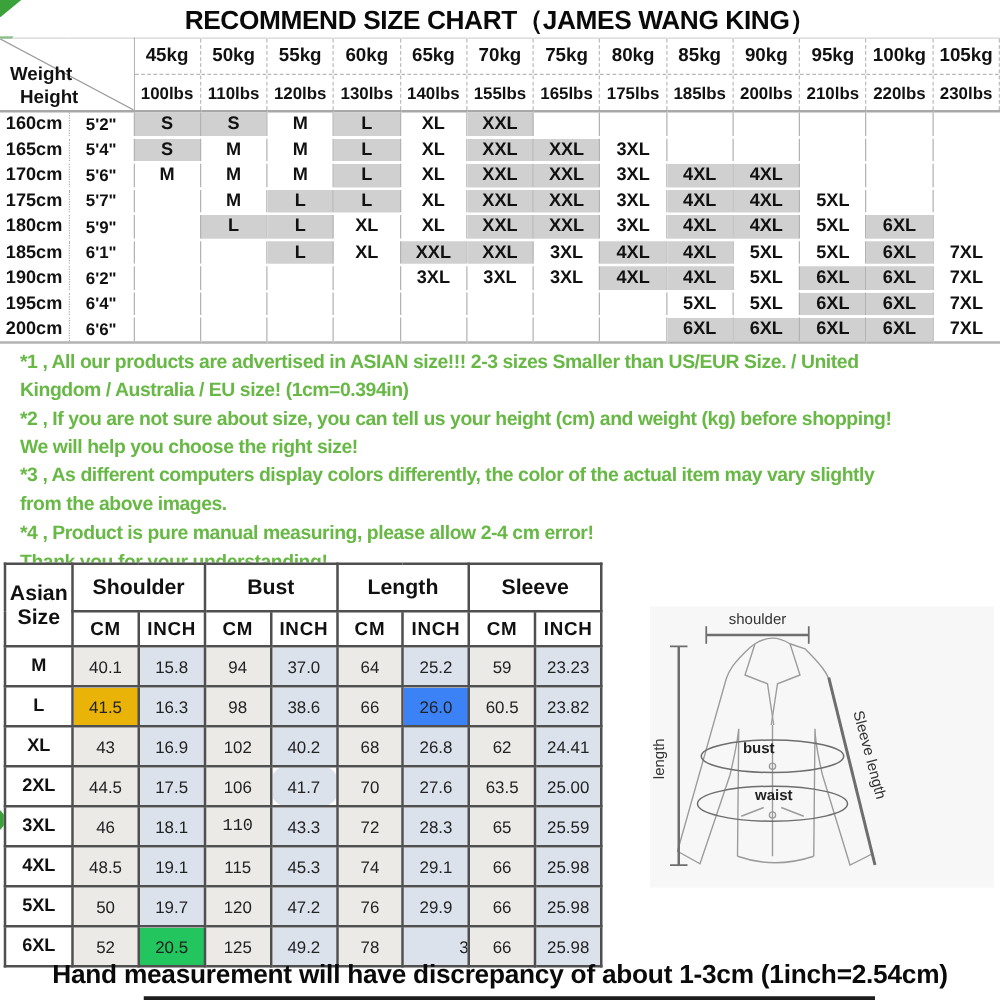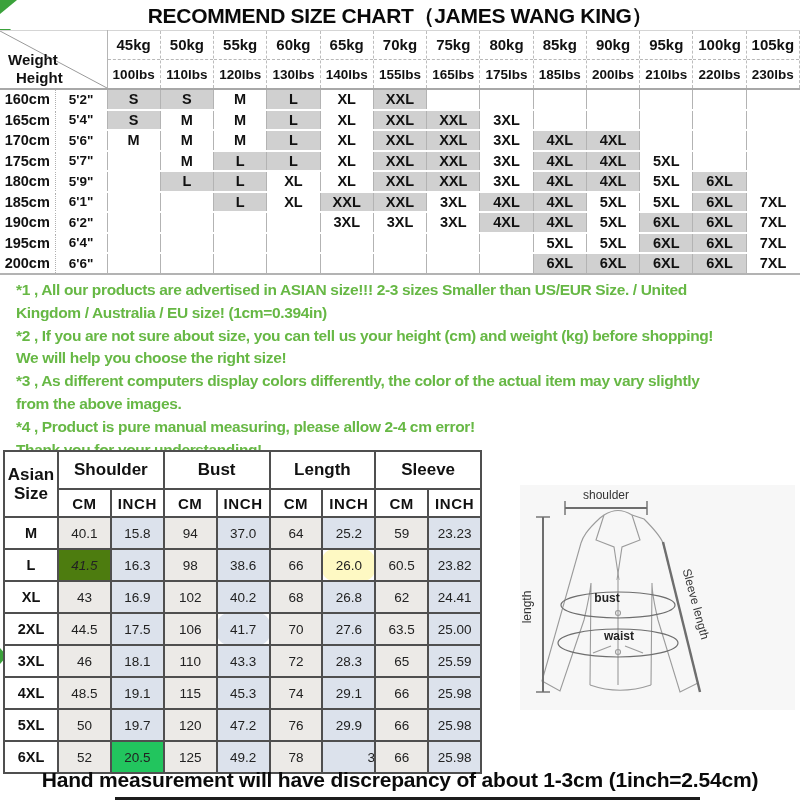--- a/index.html
+++ b/index.html
@@ -341,26 +341,26 @@
           <td style="background: rgb(220, 226, 236);">15.8</td>
           <td style="background: rgb(236, 234, 231);">94</td>
           <td style="background: rgb(220, 226, 236);">37.0</td>
           <td style="background: rgb(236, 234, 231);">64</td>
           <td style="background: rgb(220, 226, 236);">25.2</td>
           <td style="background: rgb(236, 234, 231);">59</td>
           <td style="background: rgb(220, 226, 236);">23.23</td>
         </tr>
         <tr>
           <th>L</th>
-          <td style="background: #4d7c0f; font-style: italic;">41.5</td>
+          <td style="background: #eab308;">41.5</td>
           <td style="background: rgb(220, 226, 236);">16.3</td>
           <td style="background: rgb(236, 234, 231);">98</td>
           <td style="background: rgb(220, 226, 236);">38.6</td>
           <td style="background: rgb(236, 234, 231);">66</td>
-          <td style="background: #fef9c3; border-radius: 12px;">26.0</td>
+          <td style="background: #3b82f6;">26.0</td>
           <td style="background: rgb(236, 234, 231);">60.5</td>
           <td style="background: rgb(220, 226, 236);">23.82</td>
         </tr>
         <tr>
           <th>XL</th>
           <td style="background: rgb(236, 234, 231);">43</td>
           <td style="background: rgb(220, 226, 236);">16.9</td>
           <td style="background: rgb(236, 234, 231);">102</td>
           <td style="background: rgb(220, 226, 236);">40.2</td>
           <td style="background: rgb(236, 234, 231);">68</td>
@@ -376,21 +376,21 @@
           <td style="background: rgb(220, 226, 236); border-radius: 12px;">41.7</td>
           <td style="background: rgb(236, 234, 231);">70</td>
           <td style="background: rgb(220, 226, 236);">27.6</td>
           <td style="background: rgb(236, 234, 231);">63.5</td>
           <td style="background: rgb(220, 226, 236);">25.00</td>
         </tr>
         <tr>
           <th>3XL</th>
           <td style="background: rgb(236, 234, 231);">46</td>
           <td style="background: rgb(220, 226, 236);">18.1</td>
-          <td style="background: rgb(236, 234, 231);">110</td>
+          <td style="background: rgb(236, 234, 231); font-family: Liberation Mono, monospace;">110</td>
           <td style="background: rgb(220, 226, 236);">43.3</td>
           <td style="background: rgb(236, 234, 231);">72</td>
           <td style="background: rgb(220, 226, 236);">28.3</td>
           <td style="background: rgb(236, 234, 231);">65</td>
           <td style="background: rgb(220, 226, 236);">25.59</td>
         </tr>
         <tr>
           <th>4XL</th>
           <td style="background: rgb(236, 234, 231);">48.5</td>
           <td style="background: rgb(220, 226, 236);">19.1</td>

